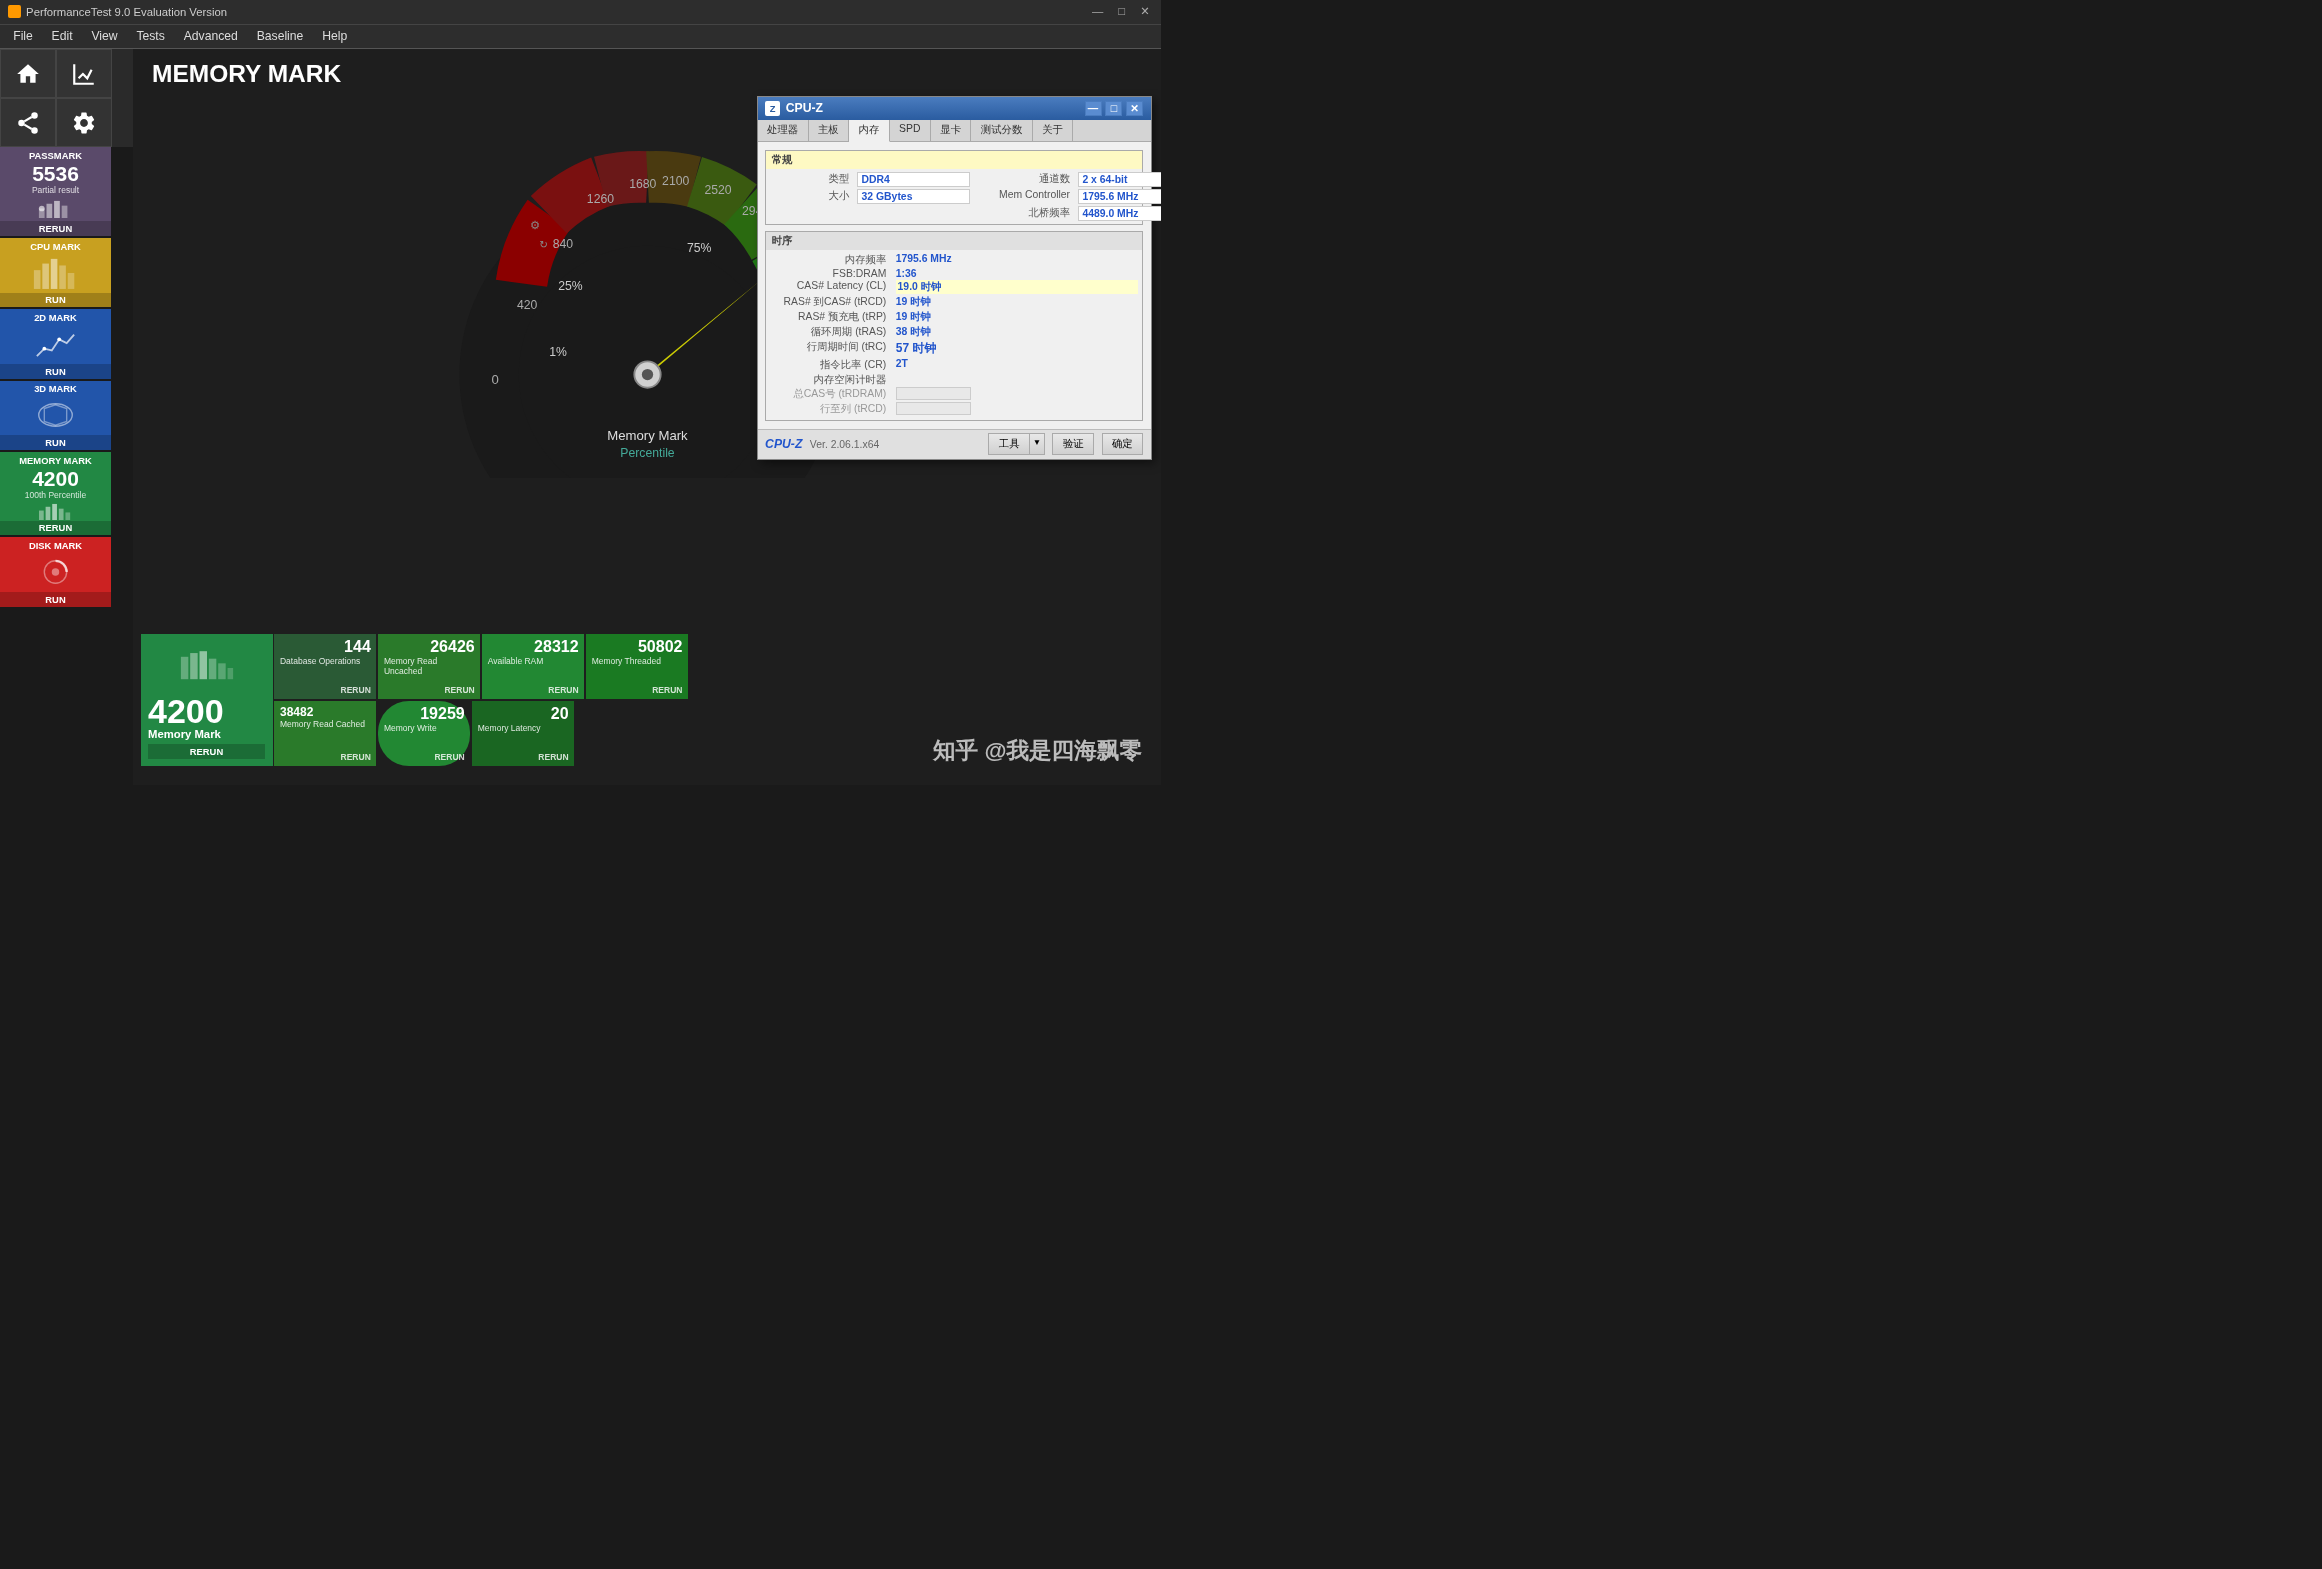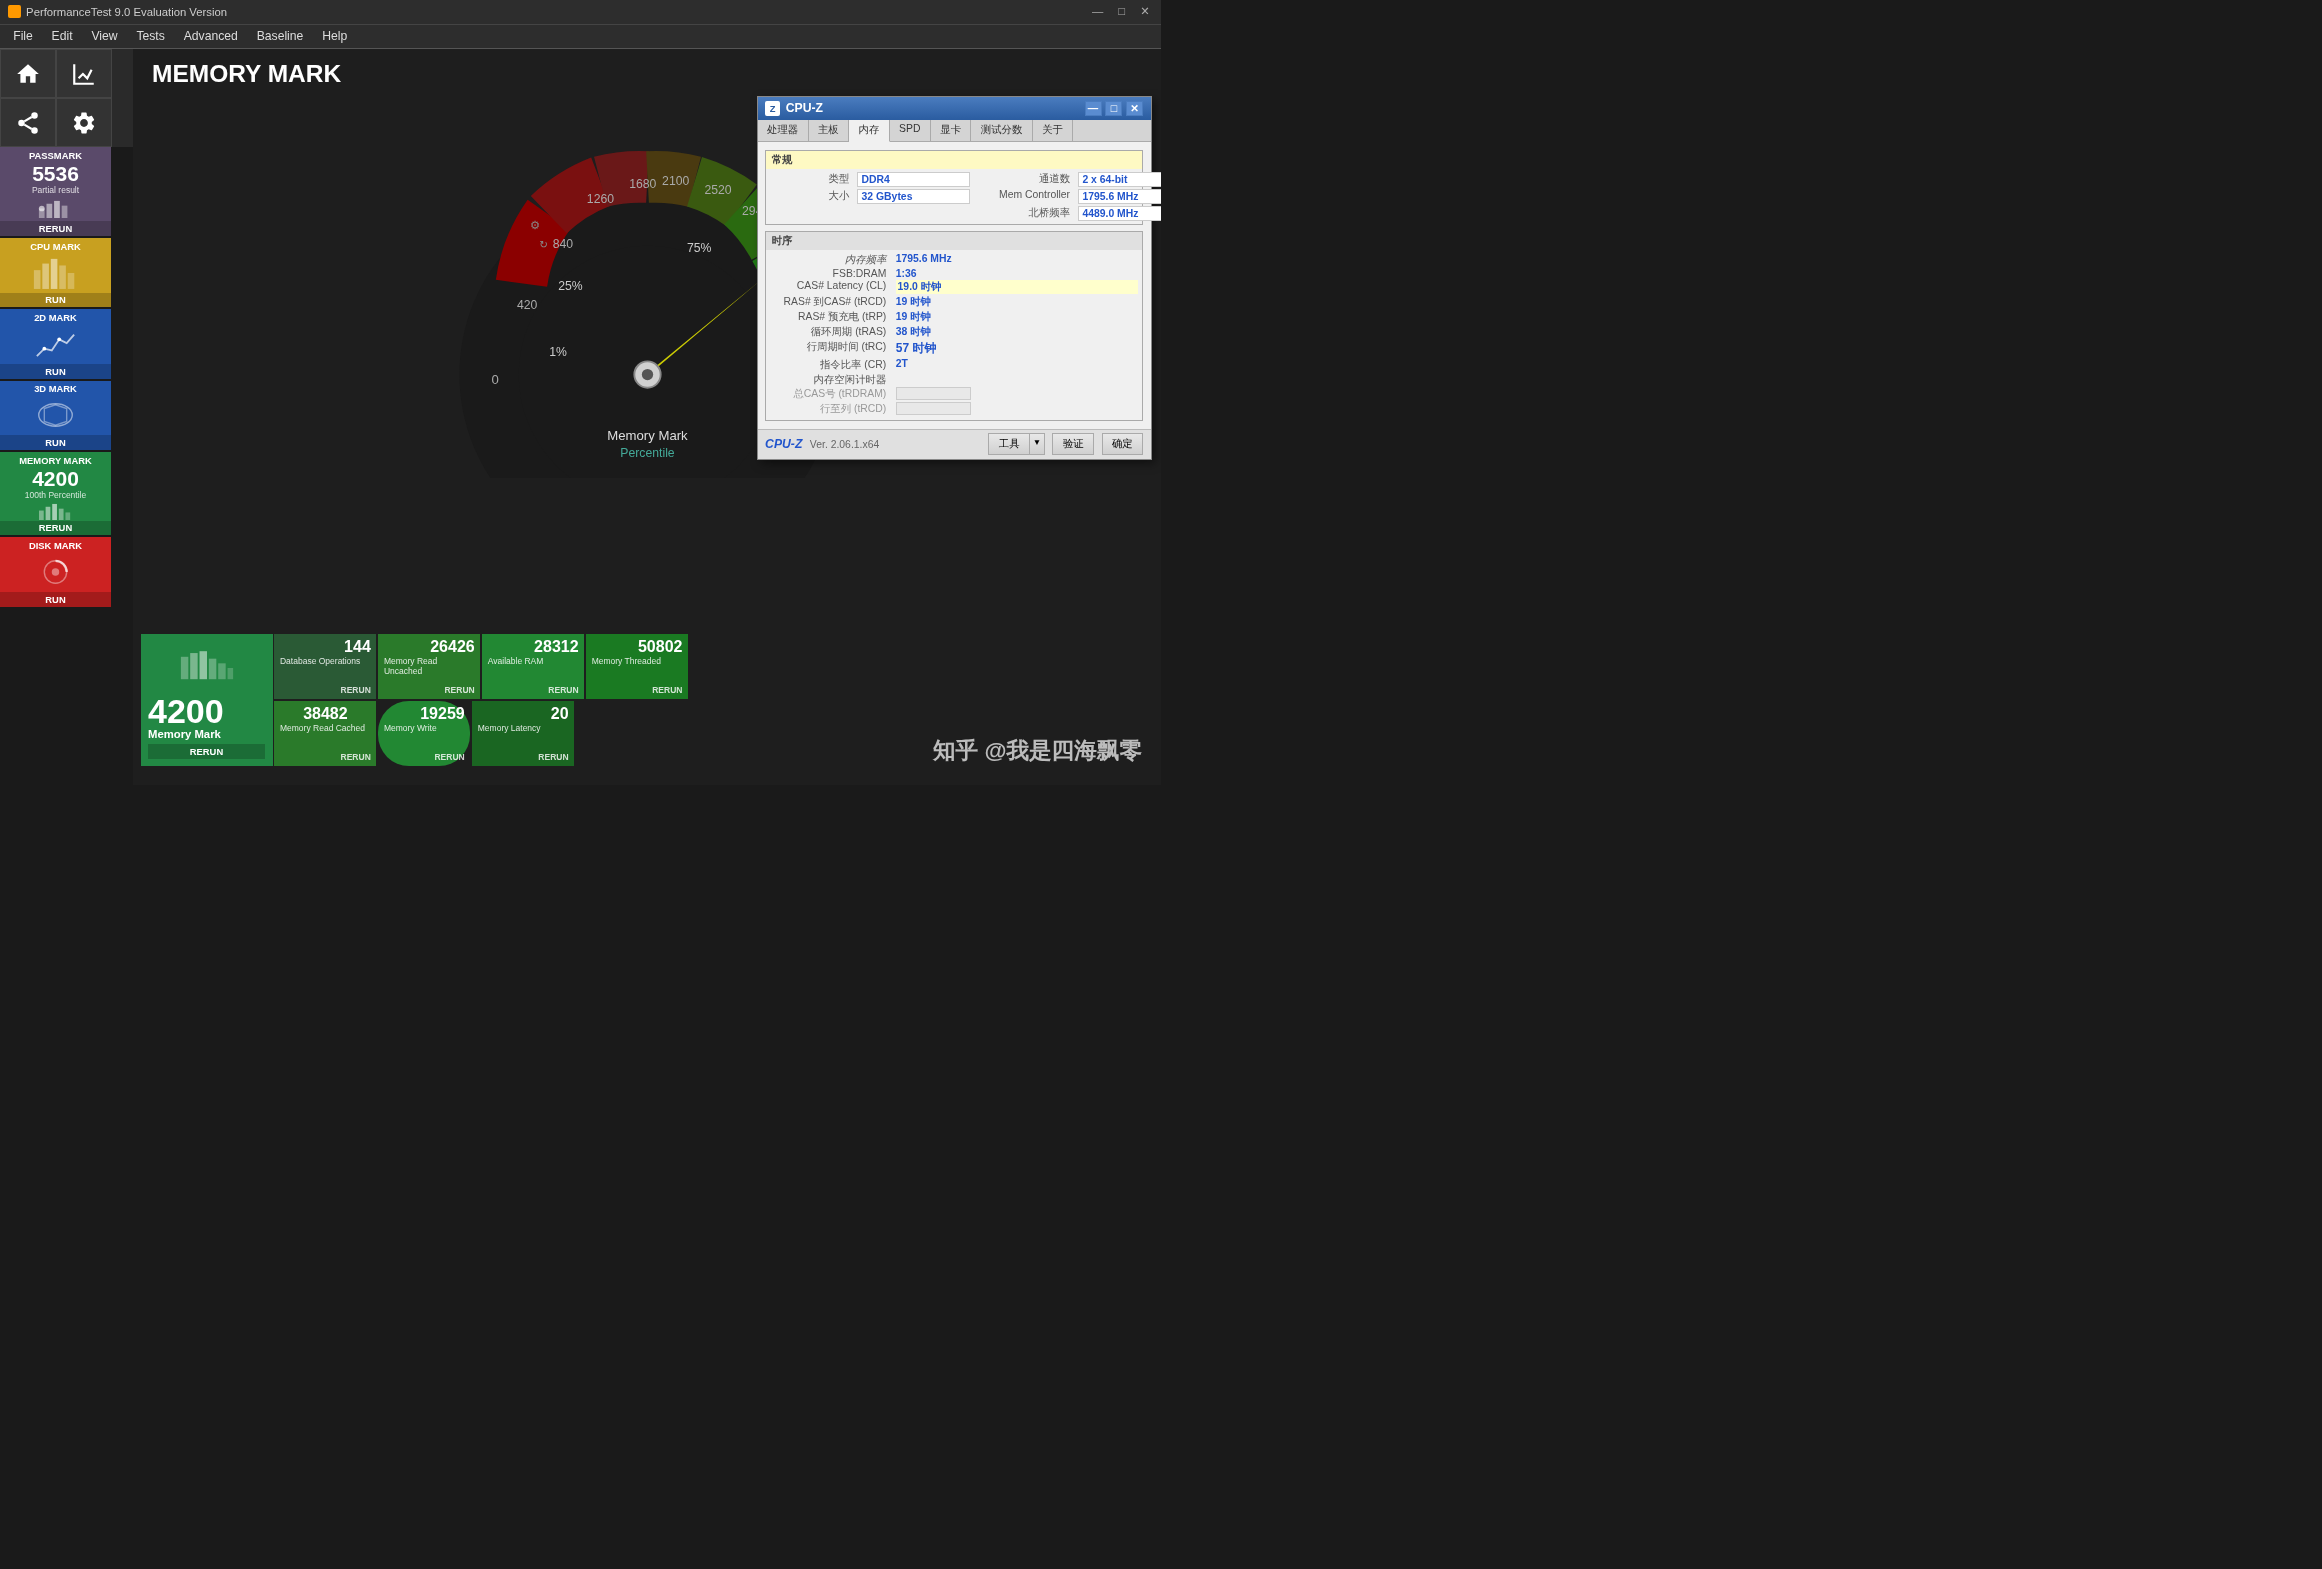--- a/index.html
+++ b/index.html
@@ -519,21 +519,21 @@
           </div>
           <div style="width:102px; height:65px; background:#1a7a22; padding:3.8px 5.6px; display:flex; flex-direction:column; cursor:pointer;">
             <div style="font-size:16px; font-weight:bold; color:#fff; text-align:right;">50802</div>
             <div style="font-size:8.5px; color:rgba(255,255,255,0.85); flex:1;">Memory Threaded</div>
             <div style="font-size:8.5px; font-weight:bold; color:#fff; text-align:right; opacity:0.8;">RERUN</div>
           </div>
         </div>
 
         <div style="display:flex; gap:1.9px;">
           <div style="width:102px; height:65px; background:#2a7a2a; padding:3.8px 5.6px; display:flex; flex-direction:column; cursor:pointer;">
-            <div style="font-size:16px; font-weight:bold; color:#fff; text-align:center;">38482</div>
+            <div style="font-size:12px; font-weight:bold; color:#fff; text-align:left;">38482</div>
             <div style="font-size:8.5px; color:rgba(255,255,255,0.85); flex:1;">Memory Read Cached</div>
             <div style="font-size:8.5px; font-weight:bold; color:#fff; text-align:right; opacity:0.8;">RERUN</div>
           </div>
           <div style="width:92px; height:65px; background:#228833; padding:3.8px 5.6px; display:flex; flex-direction:column; cursor:pointer;border-radius:31px;">
             <div style="font-size:16px; font-weight:bold; color:#fff; text-align:right;">19259</div>
             <div style="font-size:8.5px; color:rgba(255,255,255,0.85); flex:1;">Memory Write</div>
             <div style="font-size:8.5px; font-weight:bold; color:#fff; text-align:right; opacity:0.8;">RERUN</div>
           </div>
           <div style="width:102px; height:65px; background:#1a6622; padding:3.8px 5.6px; display:flex; flex-direction:column; cursor:pointer;">
             <div style="font-size:16px; font-weight:bold; color:#fff; text-align:right;">20</div>
@@ -581,21 +581,21 @@
             <div></div>
             <div></div>
             <div style="font-size:10.4px; color:#555; text-align:right; padding-right:5.6px;">北桥频率</div>
             <div style="font-size:10.4px; color:#2255cc; font-weight:bold; background:#fff; border:0.9px solid #ccc; padding:0.9px 3.8px;">4489.0 MHz</div>
           </div>
         </div>
 
         <div style="border: 0.9px solid #aaa;">
           <div style="background:#e0e0e0; padding:1.9px 5.6px; font-size:10.4px; font-weight:bold; color:#444;">时序</div>
           <div style="padding:3.8px; display:grid; grid-template-columns: 122px 1fr; gap:0.9px 3.8px;">
-            <div style="font-size:10.4px; color:#555; text-align:right; padding-right:5.6px;font-style:italic;">内存频率</div>
+            <div style="font-size:10.4px; color:#555; text-align:right; padding-right:5.6px;">内存频率</div>
             <div style="font-size:10.4px; color:#2255cc; font-weight:bold;">1795.6 MHz</div>
 
             <div style="font-size:10.4px; color:#555; text-align:right; padding-right:5.6px;">FSB:DRAM</div>
             <div style="font-size:10.4px; color:#2255cc; font-weight:bold;">1:36</div>
 
             <div style="font-size:10.4px; color:#555; text-align:right; padding-right:5.6px;">CAS# Latency (CL)</div>
             <div style="font-size:10.4px; color:#2255cc; font-weight:bold; background:#ffffcc; padding:0 1.9px;">19.0 时钟</div>
 
             <div style="font-size:10.4px; color:#555; text-align:right; padding-right:5.6px;">RAS# 到CAS# (tRCD)</div>
             <div style="font-size:10.4px; color:#2255cc; font-weight:bold;">19 时钟</div>

